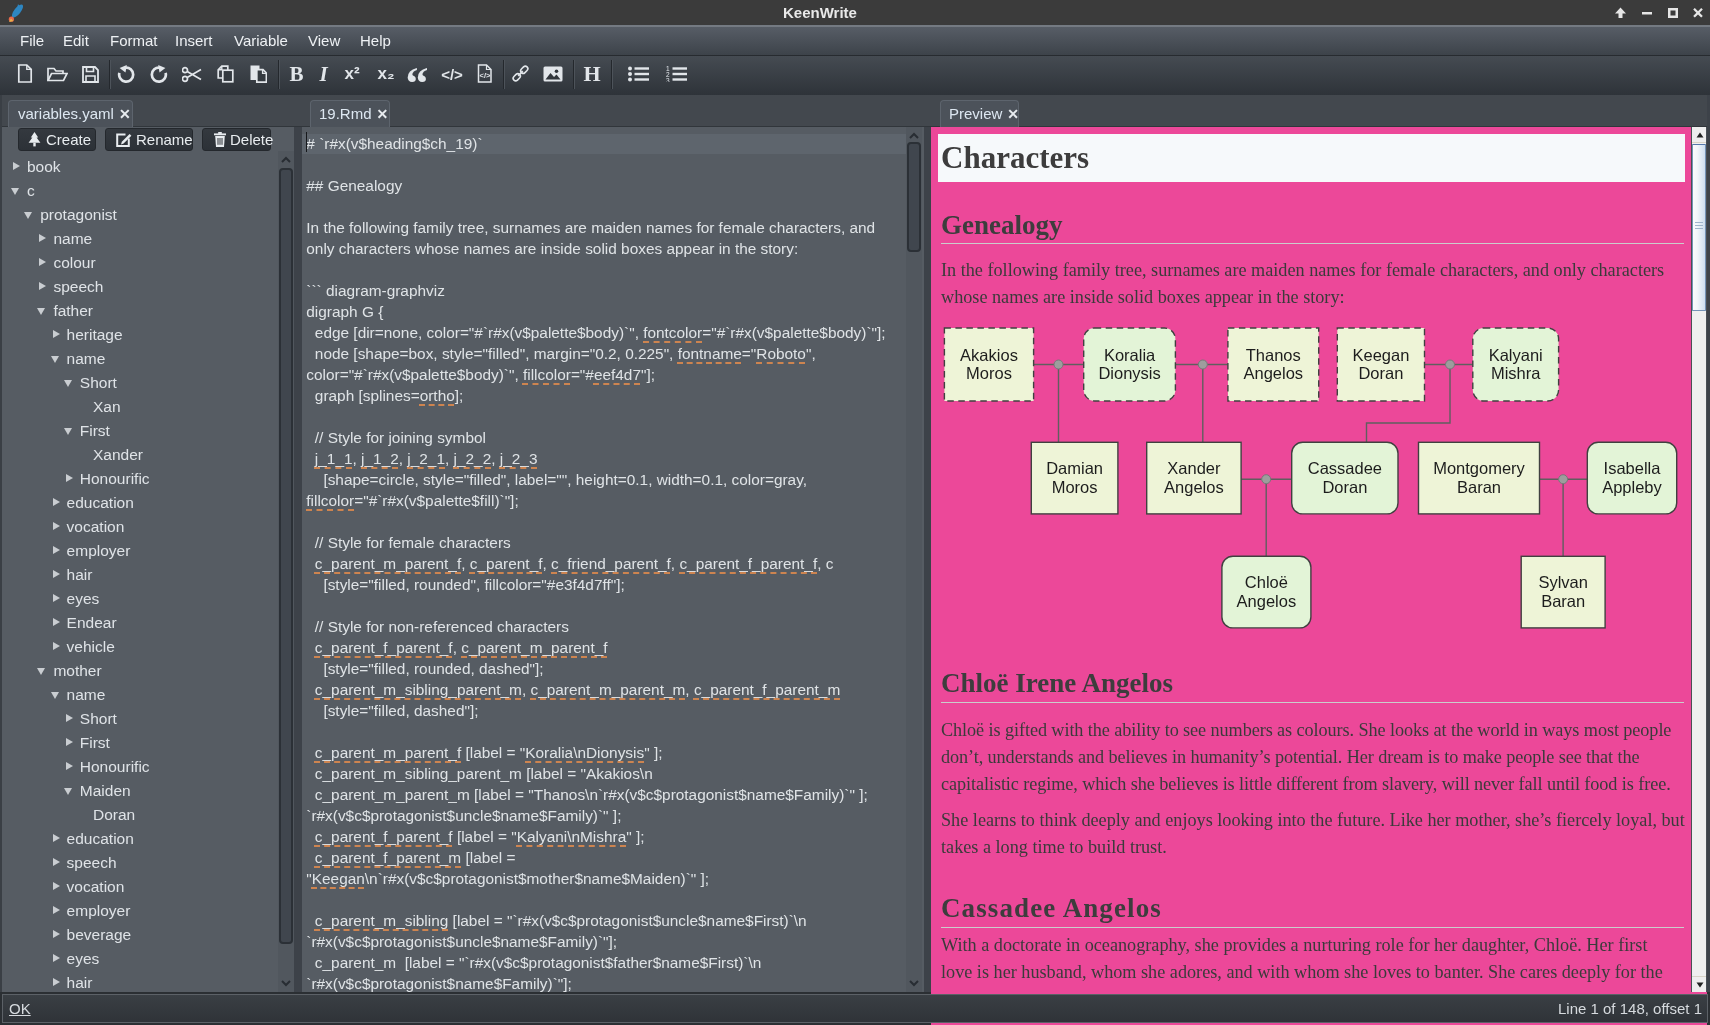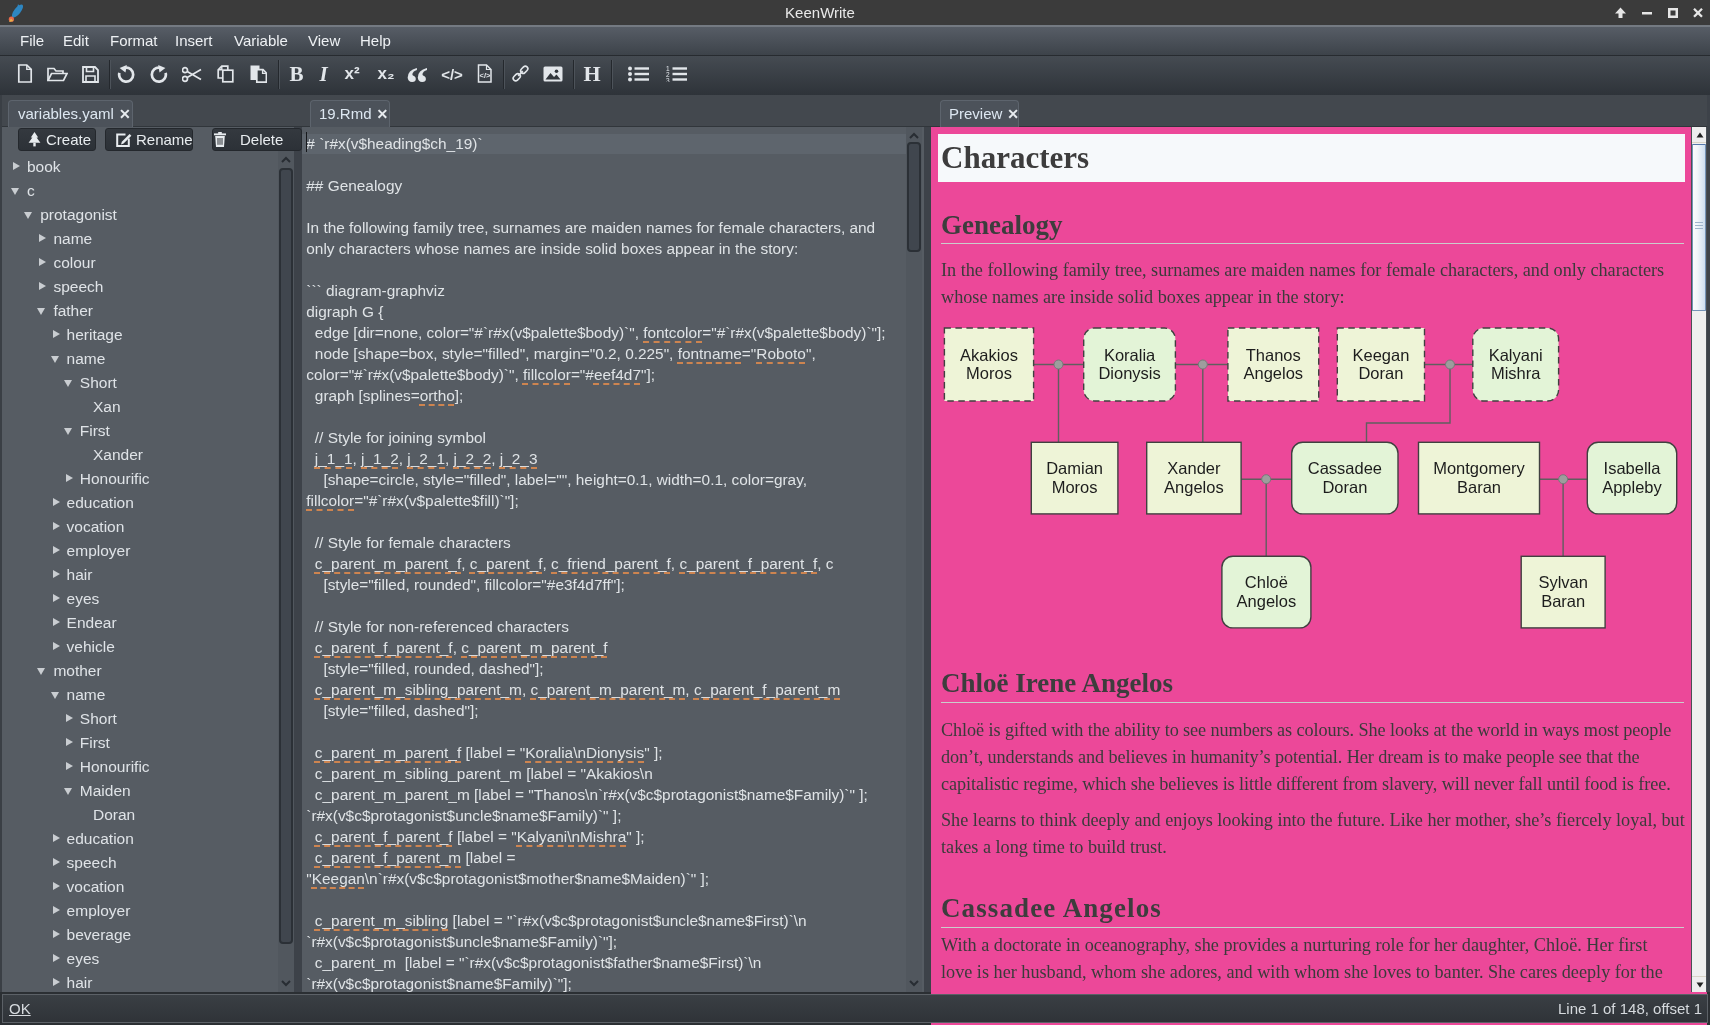--- a/index.html
+++ b/index.html
@@ -1,21 +1,21 @@
 <!DOCTYPE html>
 <html><head>
 <meta charset="utf-8">
 <style>
 html,body{margin:0;padding:0;}
 body{width:1710px;height:1025px;overflow:hidden;position:relative;
   font-family:"Liberation Sans",sans-serif;background:#2b2f33;}
 .abs{position:absolute;}
 #titlebar{left:0;top:0;width:1710px;height:25px;background:#3b3b3b;}
 #title{left:0;top:0;width:1640px;height:25px;line-height:26px;text-align:center;
-  color:#e9e9e9;font-size:15px;}
+  color:#e9e9e9;font-size:15px;font-weight:bold;}
 #menubar{left:0;top:25px;width:1710px;height:30px;
   background:linear-gradient(#575d66,#3d434a);
   border-top:2px solid #747a82;box-sizing:border-box;}
 .menuitem{position:absolute;top:26px;height:28px;line-height:29px;color:#eef1f4;font-size:15px;}
 #toolbar{left:0;top:55px;width:1710px;height:40px;
   background:linear-gradient(#454b52,#2e3339);
   border-top:1px solid #272b30;box-sizing:border-box;}
 .tsep{position:absolute;top:60px;height:29px;width:1px;background:#24282d;border-right:1px solid #4d535a;}
 #tabstrip{left:0;top:95px;width:1710px;height:32px;background:#43484e;border-bottom:1px solid #31363b;box-sizing:border-box;}
 .tab{position:absolute;top:100px;height:27px;background:#4c525a;z-index:5;
@@ -386,21 +386,21 @@
 <div class="abs" style="left:761px;top:849px;width:14px;height:16px;background:#eeeeee;border-top:1px solid #d8d4c8;box-sizing:border-box"></div>
 <svg class="abs" style="left:764.5px;top:855px" width="8" height="6" viewBox="0 0 8 6">
       <path d="M0.5 0.5 L4 5.5 L7.5 0.5 Z" fill="#222222"></path>
     </svg>
 
 </div>
 <div class="abs" id="rightedge"></div>
 <div class="abs" id="leftedge"></div>
 <div class="btn" style="left:18px;width:78px;padding-left:27px">Create</div>
 <div class="btn" style="left:105px;width:88px;padding-left:30px">Rename</div>
-<div class="btn" style="left:212px;width:90px;padding-left:27px">Delete</div>
+<div class="btn" style="left:202px;width:69px;padding-left:27px">Delete</div>
 
 <svg class="abs" style="left:28px;top:132px" width="13" height="15" viewBox="0 0 13 15">
  <g fill="#e8ecef">
       <path d="M6.5 0 L10.2 5.4 H8.6 L12.4 10.8 H0.6 L4.4 5.4 H2.8 Z"></path>
       <rect x="5.3" y="10.8" width="2.4" height="3.6"></rect>
     </g>
   </svg>
 <svg class="abs" style="left:116px;top:132px" width="16" height="15" viewBox="0 0 16 15">
  <path d="M9.5 2.5 H1.2 V14 H12.8 V6.5" stroke="#e8ecef" stroke-width="2" fill="none"></path>
  <path d="M5.8 9.8 L13.6 2 L15.4 3.8 L7.6 11.6 L5 12.4 Z" fill="#e8ecef"></path>

